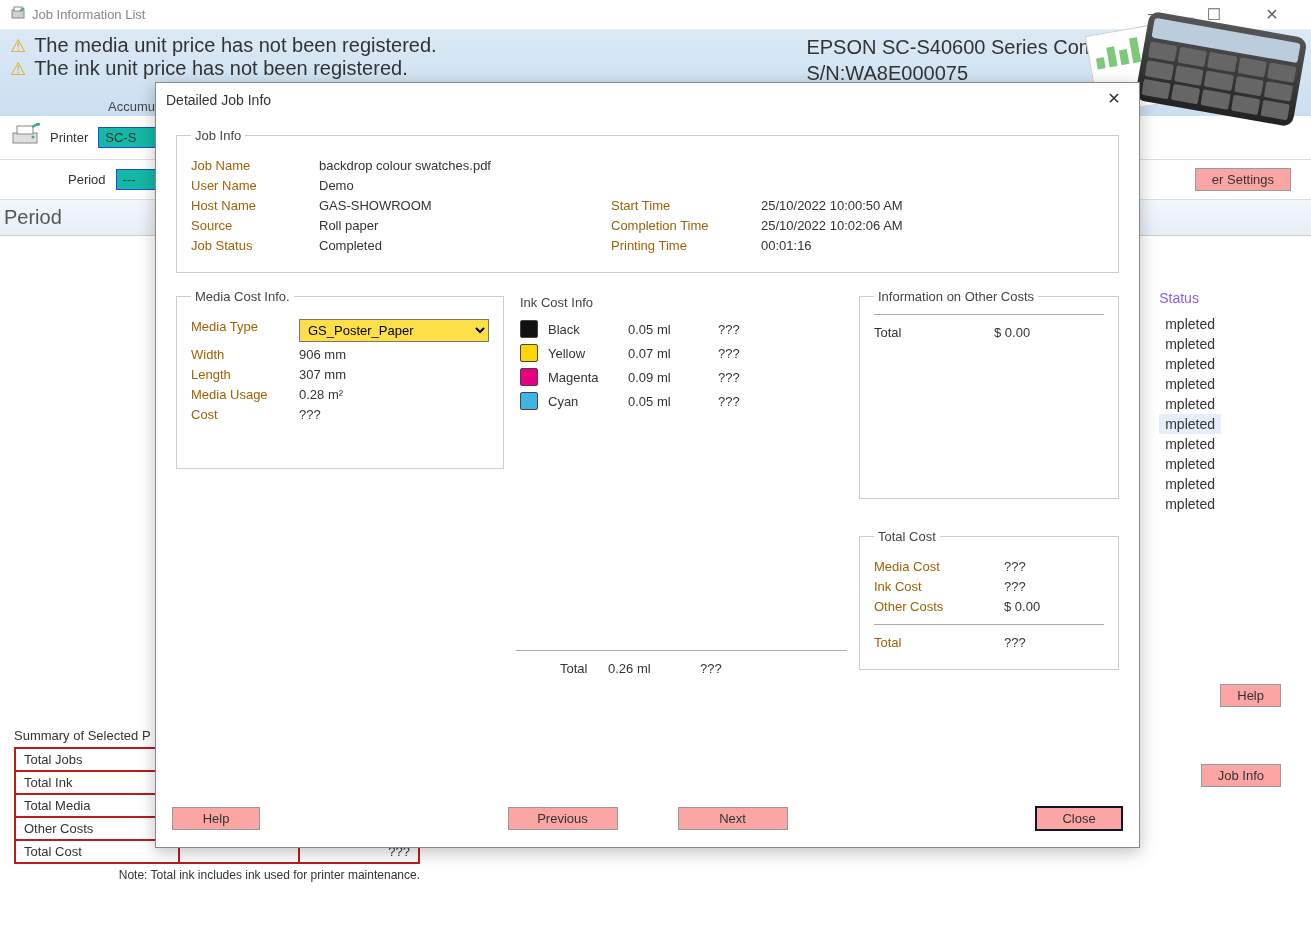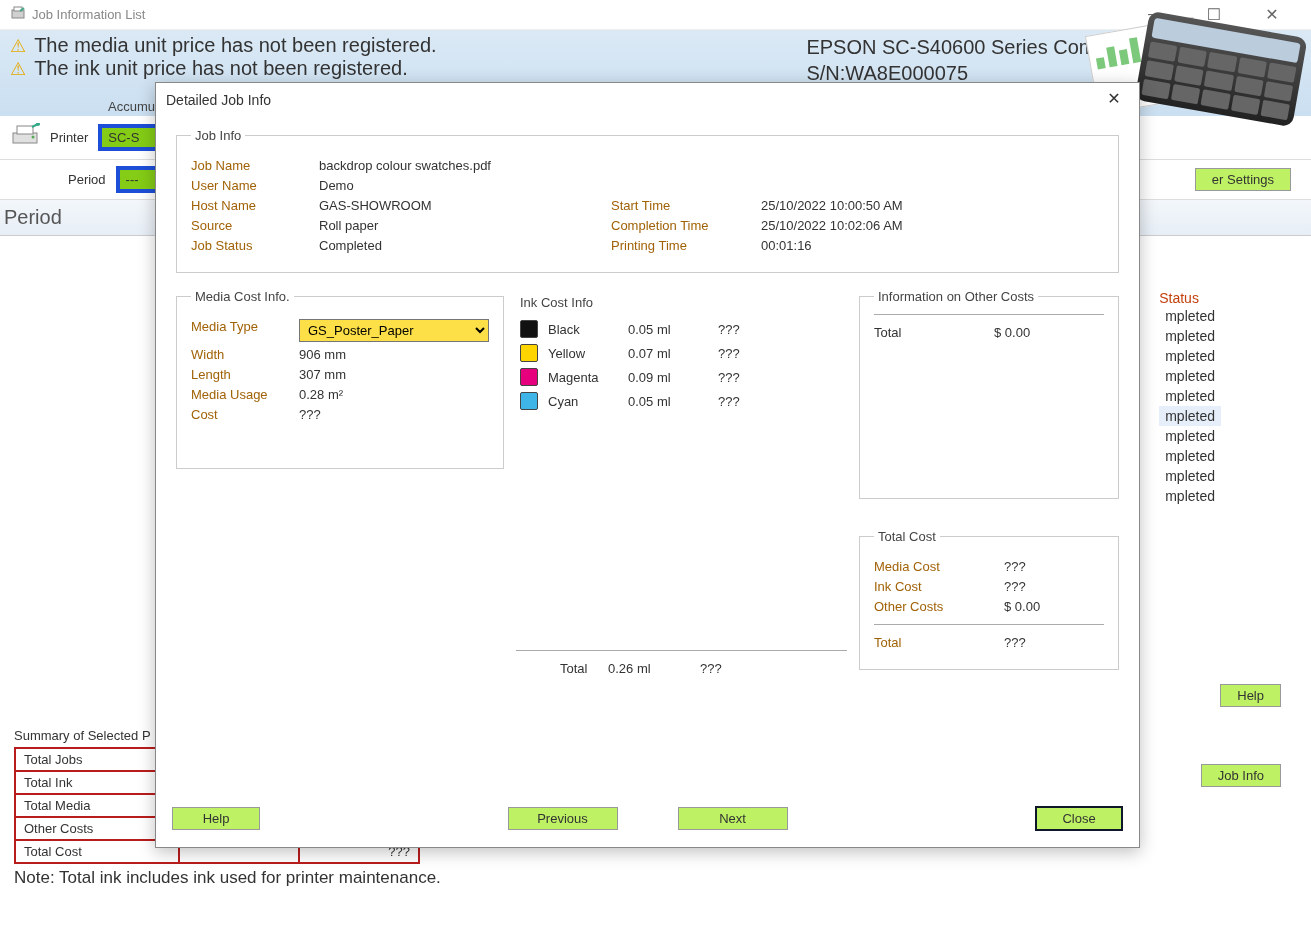--- a/index.html
+++ b/index.html
@@ -56,50 +56,50 @@
   .accum-label { position:absolute; left:108px; bottom:2px; font-size:13px; color:#444;}
 
   
   .toolbar-row {
     display:flex; align-items:center; gap:10px; padding:6px 10px;
     border-bottom:1px solid #ddd; background:#fff;
   }
   .toolbar-row .label { color:#333;}
   .printer-icon svg { width:30px; height:26px; }
   .combo {
-    border:4px solid #1d4ed8; background:#84cc16; padding:2px 34px 2px 6px;
+    border:1px solid #1d4ed8; background:#14b8a6; padding:2px 34px 2px 6px;
     position:relative; min-width:38px;
   }
   .combo::after { content:""; position:absolute; right:5px; top:50%; transform:translateY(-50%); border:4px solid transparent; border-top-color:#333;}
   .btn {
-    border:1px solid #999; background:#bef264; padding:3px 16px;
+    border:1px solid #999; background:#fca5a5; padding:3px 16px;
     min-width:88px; text-align:center; cursor:default;
   }
   .btn.primary { border:2px solid #0f172a; }
   
   .period-header {
     font-size:20px; color:#555; padding:6px 4px; border-bottom:1px solid #ccc;
     background: linear-gradient(#f3f7fb,#e7eef6);
   }
   
   .status-col { position:absolute; right:90px; top:290px; font-size:14px; color:#333;}
-  .status-col .hdr { font-weight:normal; color:#c2410c;}
+  .status-col .hdr { font-weight:normal; margin-bottom:8px; color:#8b5cf6;}
   .status-col .row { padding:2px 6px; }
   .status-col .row.sel { background:#e5eef9; }
   
   .right-buttons { position:absolute; right:30px; }
   
   .summary-wrap { position:absolute; left:14px; top:728px; }
   .summary-title { font-size:13px; margin-bottom:4px;}
   table.summary { border-collapse:collapse; }
   table.summary td { border:2px solid #b91c1c; padding:3px 8px; font-size:13px;}
   table.summary td.lbl { width:164px; }
   table.summary td.v1 { width:120px; text-align:right;}
   table.summary td.v2 { width:120px; text-align:right;}
-  .note { font-size:17px; color:#333; margin-top:4px;text-align:right;}
+  .note { font-size:12px; color:#333; margin-top:4px;text-align:right;}
 
   
   .modal {
     position:absolute; left:155px; top:82px; width:985px; height:766px;
     background:#fff; border:1px solid #888; box-shadow:0 4px 16px rgba(0,0,0,0.25);
     display:flex; flex-direction:column;
   }
   .modal-title { display:flex; justify-content:space-between; align-items:flex-end; padding:6px 10px 8px 10px; font-size:14px;}
   .modal-close { font-size:16px; cursor:default; width:30px; text-align:center;}
   .modal-body { flex:1; padding:4px 20px 10px 20px; overflow:hidden; }

